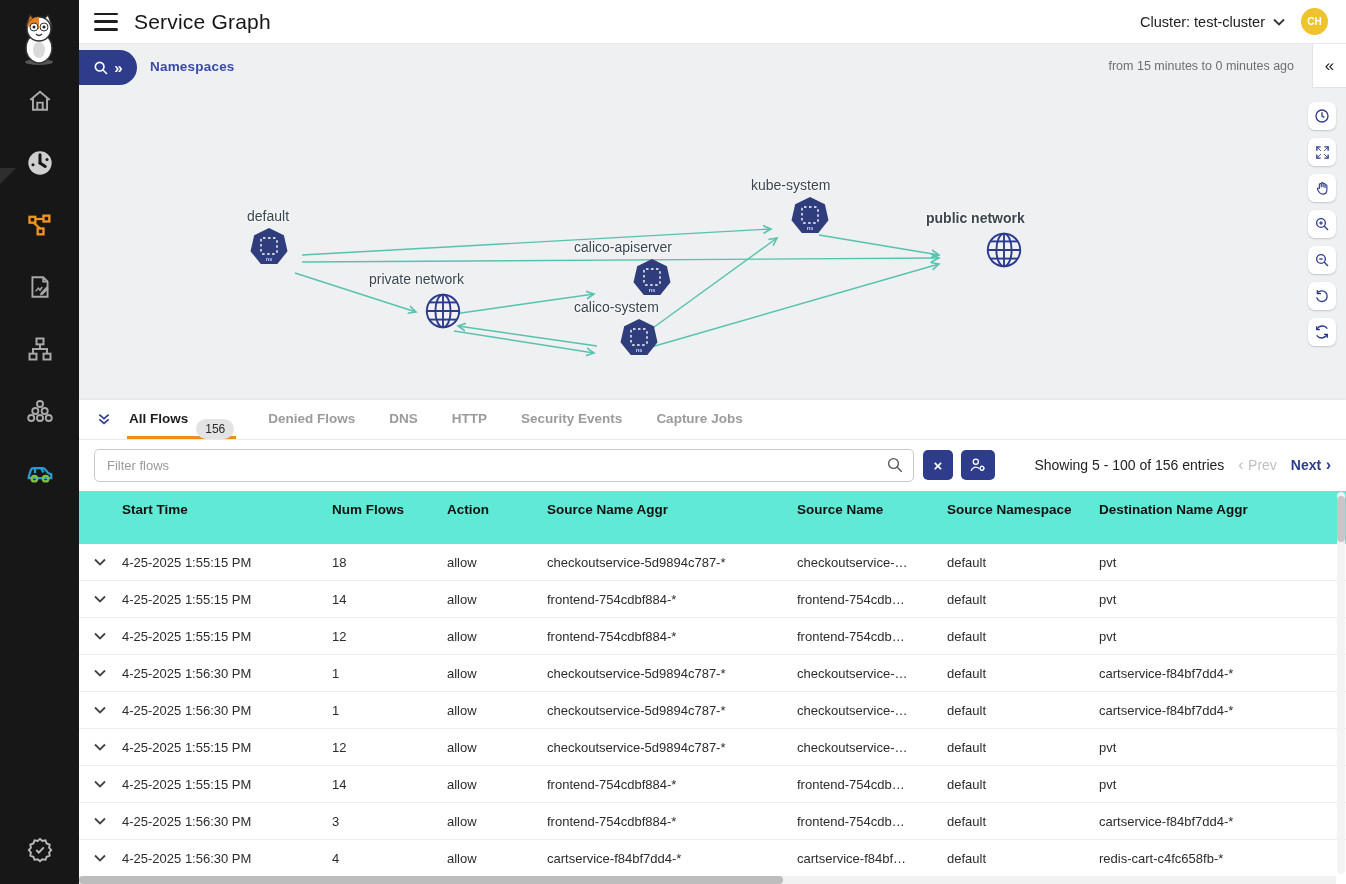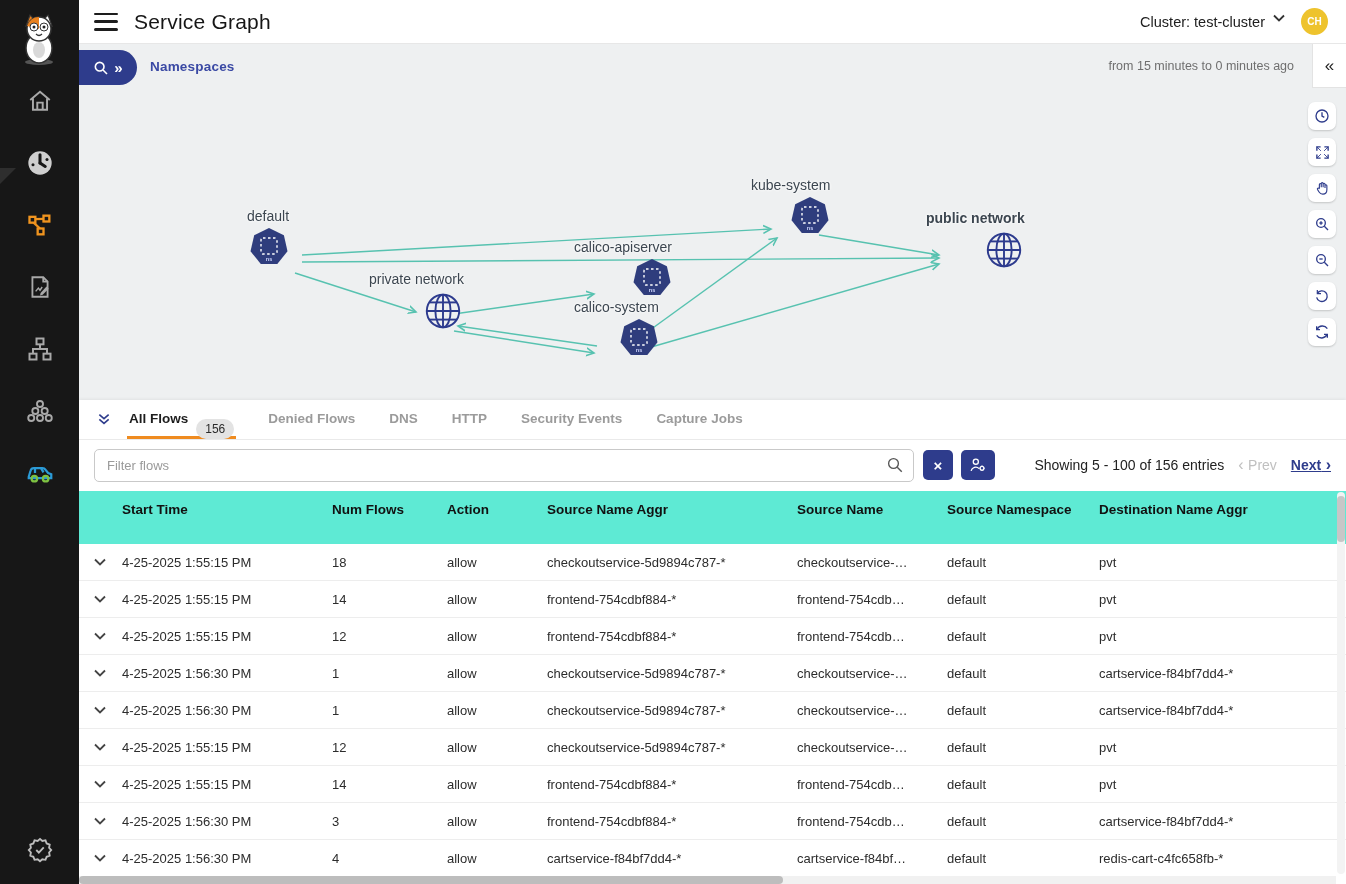--- a/index.html
+++ b/index.html
@@ -15,21 +15,21 @@
   .active-wedge { position:absolute; left:0; top:168px; width:0; height:0;
     border-top:16px solid #2e2e2e; border-right:16px solid transparent; }
 
   
   .topbar { position:absolute; left:79px; top:0; right:0; height:44px; background:#ffffff;
     border-bottom:1px solid #e7e7e7; display:flex; align-items:center; z-index:20; }
   .hamburger { width:24px; height:18px; margin-left:15px; display:flex; flex-direction:column; justify-content:space-between; cursor:pointer; }
   .hamburger span { display:block; height:2.6px; background:#1d1d1d; border-radius:2px; }
   .page-title { margin-left:16px; font-size:21px; font-weight:normal; letter-spacing:.2px; color:#161616; }
   .topbar-right { margin-left:auto; display:flex; align-items:center; gap:16px; padding-right:18px; }
-  .cluster-switcher { display:flex; gap:8px; font-size:14.5px; color:#202020; cursor:pointer; }
+  .cluster-switcher { display:flex; align-items:center; gap:8px; font-size:14.5px; color:#202020; cursor:pointer; }
   .avatar { width:27px; height:27px; border-radius:50%; background:#eec32d; color:#ffffff;
     font-size:10px; font-weight:bold; display:flex; align-items:center; justify-content:center; cursor:pointer; }
 
   
   .subbar { position:absolute; left:79px; top:44px; right:0; height:44px; display:flex; align-items:center; }
   .search-pill { position:absolute; left:0; top:6px; width:58px; height:35px; background:#2e3c8c;
     border-radius:0 20px 20px 0; display:flex; align-items:center; justify-content:center; gap:5px;
     color:#fff; cursor:pointer; }
   .search-pill .chev { font-size:15px; font-weight:bold; line-height:1; }
   .breadcrumb { margin-left:71px; font-size:13.5px; color:#3a49a4; font-weight:bold; letter-spacing:.2px; cursor:pointer; }
@@ -67,21 +67,21 @@
     font-size:13px; color:#333; outline:none; font-family:"Liberation Sans", sans-serif; background:#fff; }
   .filter-input::placeholder { color:#9a9a9a; }
   .filter-search-icon { position:absolute; right:10px; top:7px; }
   .sq-btn { width:30px; height:30px; background:#2e3c8c; border:none; border-radius:5px; color:#fff;
     display:flex; align-items:center; justify-content:center; cursor:pointer; }
   .btn-x { margin-left:9px; font-size:15px; font-weight:bold; }
   .btn-usergear { margin-left:8px; width:34px; }
   .pagination { margin-left:auto; display:flex; align-items:center; gap:14px; font-size:14px; }
   .showing { color:#222; }
   .pg-prev { color:#c0c0c0; cursor:default; }
-  .pg-next { color:#2e3c8c; font-weight:bold; cursor:pointer;text-decoration:underline; }
+  .pg-next { color:#2e3c8c; font-weight:bold; cursor:pointer; }
   .pg-chev { font-size:16px; }
 
   .table-wrap { position:absolute; left:0; right:0; top:91px; bottom:8px; overflow:hidden; }
   .t-grid { display:grid; grid-template-columns:28px 210px 115px 100px 250px 150px 152px minmax(180px,1fr);
     padding-left:15px; align-items:center; }
   .t-head { background:#5eead4; min-height:53px; align-items:start; padding-top:11px; padding-bottom:8px; }
   .t-head .t-cell { font-weight:bold; font-size:13.5px; color:#111; line-height:1.2; padding-right:14px; }
   .t-row { height:37px; border-bottom:1px solid #ededed; background:#fff; }
   .t-cell { font-size:13px; color:#2c2c2c; white-space:nowrap; overflow:hidden; padding-right:14px; }
   .row-chev { color:#444; cursor:pointer; display:flex; align-items:center; }

